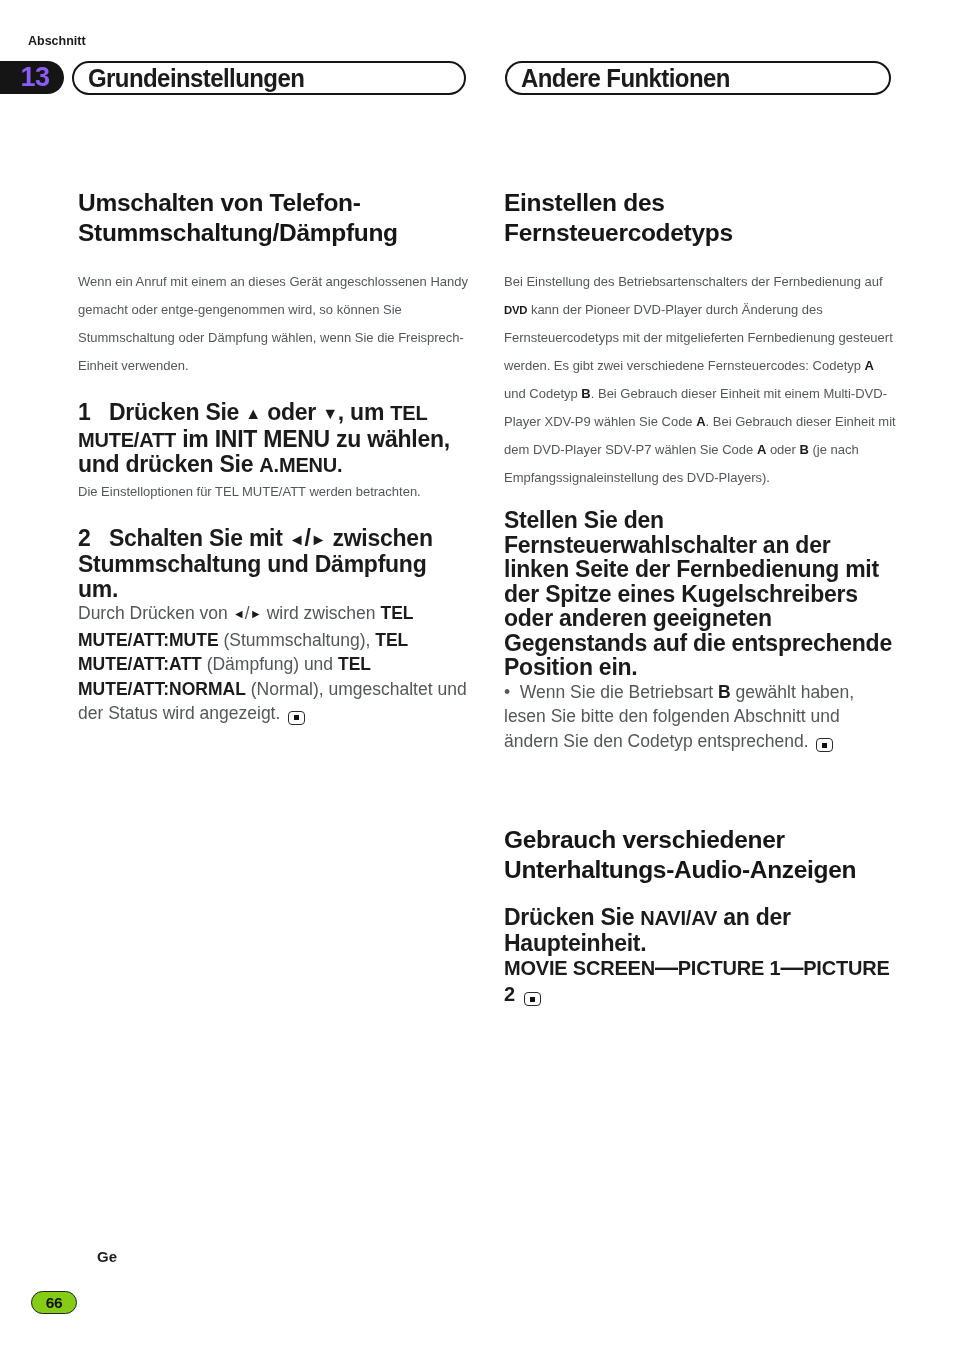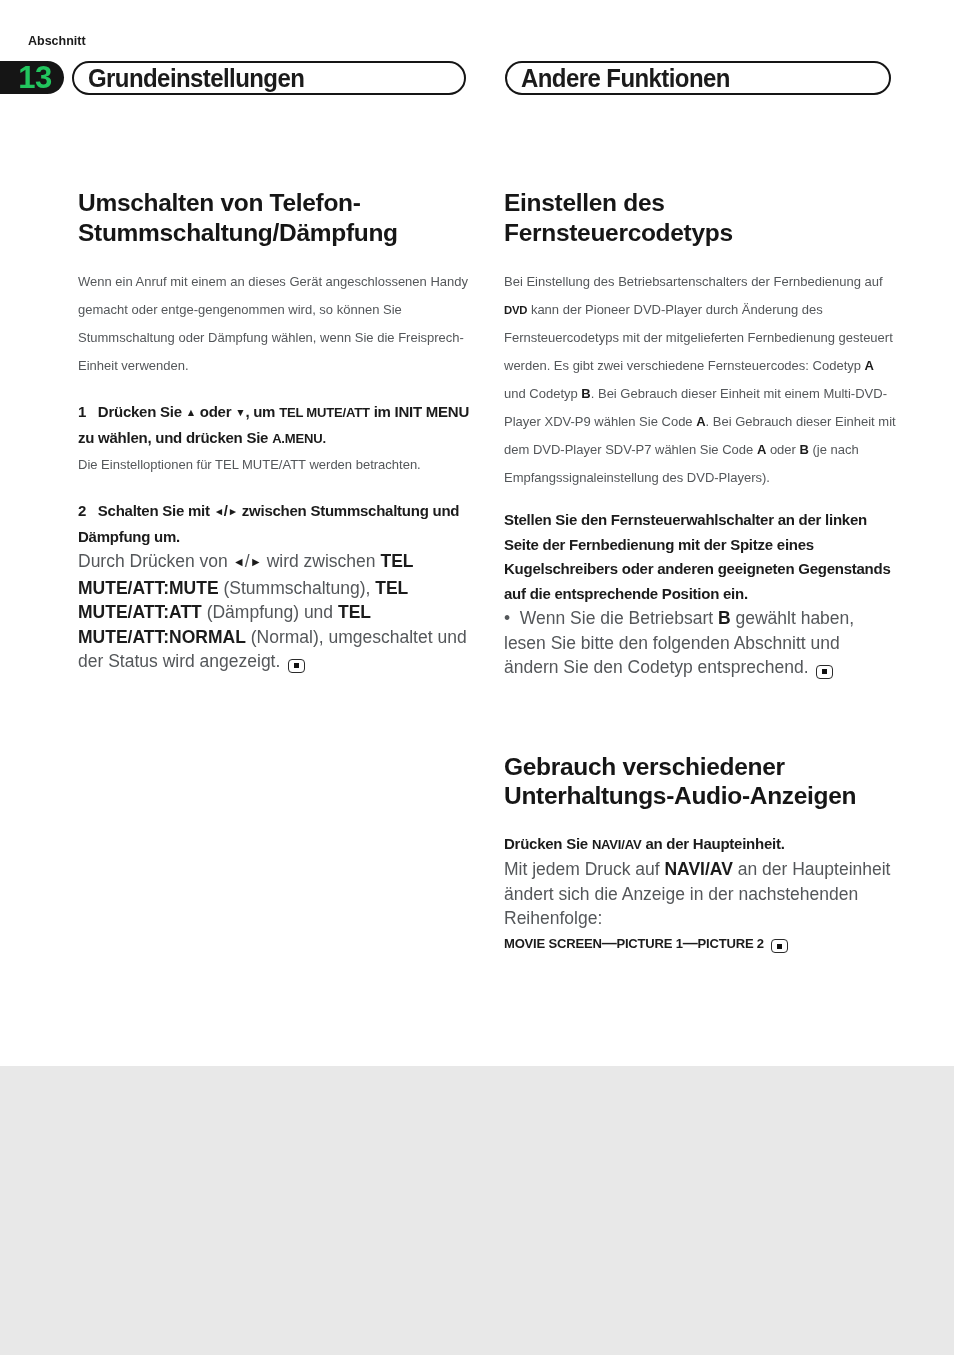--- a/index.html
+++ b/index.html
@@ -1,34 +1,34 @@
 <!DOCTYPE html>
 <html><head>
 <meta charset="utf-8">
 <style>
   html,body{margin:0;padding:0;background:#e8e8e8;}
   .page{
     position:relative;
-    width:954px;height:1066px;
+    width:954px;height:1355px;
     background:#ffffff;
     font-family:"Liberation Sans","DejaVu Sans",sans-serif;
     overflow:hidden;
   }
   
   .section-label{
     position:absolute;left:28px;top:34px;
     font-size:12.5px;font-weight:bold;color:#1b1b1b;letter-spacing:0;
   }
   .section-badge{
     position:absolute;left:0;top:61px;width:64px;height:33px;
     background:#151515;border-radius:0 17px 17px 0;
     display:flex;align-items:center;justify-content:center;
   }
   .section-badge span{
-    color:#22c55e;font-size:31px;font-weight:bold;padding-left:6px;letter-spacing:-0.5px;
+    color:#8b5cf6;font-size:27px;font-weight:bold;padding-left:6px;letter-spacing:-0.5px;
   }
   .tab{
     position:absolute;top:61px;height:34px;
     border:2px solid #151515;border-radius:18px;
     box-sizing:border-box;background:#fff;
     display:flex;align-items:center;
     padding:0 14px;
   }
   .tab span{
     font-size:25px;font-weight:bold;color:#1b1b1b;letter-spacing:-0.6px;
@@ -43,21 +43,21 @@
   .blk{white-space:pre-wrap;}
   .t-heading{
     font-size:24.5px;line-height:29.5px;font-weight:bold;color:#161616;
     letter-spacing:-0.3px;margin:0 0 21px 0;
   }
   .t-heading.spaced{margin-top:72px;}
   .t-para{font-size:13px;line-height:28px;color:#54575a;margin:0 0 20px 0;}
   .t-para.tight{margin-bottom:16px;}
   .t-flush{font-size:17.5px;line-height:24.5px;color:#54575a;margin:0;}
   .t-step,.t-bold{
-    font-size:15px;line-height:24.5px;color:#161616;font-weight:bold;
+    font-size:23px;line-height:24.5px;color:#161616;font-weight:bold;
     letter-spacing:-0.25px;margin:0;
   }
   .seg{color:inherit;}
   .seg.bold{font-weight:bold;color:#1b1b1b;}
   .seg.narrow{font-size:0.87em;letter-spacing:-0.2px;font-weight:bold;color:#1b1b1b;}
   .seg.tri{font-size:0.70em;position:relative;top:-1px;}
   .end-icon{
     display:inline-flex;align-items:center;justify-content:center;
     width:15px;height:12px;border:1.7px solid #2a2a2a;border-radius:4px;
     vertical-align:-1px;margin-left:3px;background:#fff;
@@ -102,21 +102,20 @@
       <div class="blk t-step"><span class="seg bold">2   Schalten Sie mit </span><span class="seg bold tri">◄</span><span class="seg bold">/</span><span class="seg bold tri">►</span><span class="seg bold"> zwischen Stummschaltung und Dämpfung um.</span></div>
       <div class="blk t-flush"><span class="seg">Durch Drücken von </span><span class="seg bold tri">◄</span><span class="seg">/</span><span class="seg bold tri">►</span><span class="seg"> wird zwischen </span><span class="seg bold">TEL MUTE/ATT:MUTE</span><span class="seg"> (Stummschaltung), </span><span class="seg bold">TEL MUTE/ATT:ATT</span><span class="seg"> (Dämpfung) und </span><span class="seg bold">TEL MUTE/ATT:NORMAL</span><span class="seg"> (Normal), umgeschaltet und der Status wird angezeigt. </span><span class="end-icon"><span class="end-dot"></span></span></div>
     </div>
   <div class="col col-right" id="col-right">
       <div class="blk t-heading">Einstellen des Fernsteuercodetyps</div>
       <div class="blk t-para tight"><span class="seg">Bei Einstellung des Betriebsartenschalters der Fernbedienung auf </span><span class="seg bold narrow">DVD</span><span class="seg"> kann der Pioneer DVD-Player durch Änderung des Fernsteuercodetyps mit der mitgelieferten Fernbedienung gesteuert werden. Es gibt zwei verschiedene Fernsteuercodes: Codetyp </span><span class="seg bold">A</span><span class="seg"> und Codetyp </span><span class="seg bold">B</span><span class="seg">. Bei Gebrauch dieser Einheit mit einem Multi-DVD-Player XDV-P9 wählen Sie Code </span><span class="seg bold">A</span><span class="seg">. Bei Gebrauch dieser Einheit mit dem DVD-Player SDV-P7 wählen Sie Code </span><span class="seg bold">A</span><span class="seg"> oder </span><span class="seg bold">B</span><span class="seg"> (je nach Empfangssignaleinstellung des DVD-Players).</span></div>
       <div class="blk t-bold"><span class="seg bold">Stellen Sie den Fernsteuerwahlschalter an der linken Seite der Fernbedienung mit der Spitze eines Kugelschreibers oder anderen geeigneten Gegenstands auf die entsprechende Position ein.</span></div>
       <div class="blk t-flush"><span class="seg">•  Wenn Sie die Betriebsart </span><span class="seg bold">B</span><span class="seg"> gewählt haben, lesen Sie bitte den folgenden Abschnitt und ändern Sie den Codetyp entsprechend. </span><span class="end-icon"><span class="end-dot"></span></span></div>
       <div class="blk t-heading spaced">Gebrauch verschiedener Unterhaltungs-Audio-Anzeigen</div>
       <div class="blk t-bold"><span class="seg bold">Drücken Sie </span><span class="seg bold narrow">NAVI/AV</span><span class="seg bold"> an der Haupteinheit.</span></div>
-      <div class="blk t-flush"><span class="seg">Mit jedem Druck auf </span><span class="seg bold">NAVI/AV</span><span class="seg"> an der Haupteinheit ändert sich die Anzeige in der nachstehenden Reihenfolge:</span></div>
       <div class="blk t-bold"><span class="seg bold narrow">MOVIE SCREEN</span><span class="seg bold">—</span><span class="seg bold narrow">PICTURE 1</span><span class="seg bold">—</span><span class="seg bold narrow">PICTURE 2</span><span class="seg"> </span><span class="end-icon"><span class="end-dot"></span></span></div>
     </div>
 
   <div class="page-pill">
     <span>66</span>
   </div>
   <div class="lang-code">Ge</div>
 
 </div>
 

